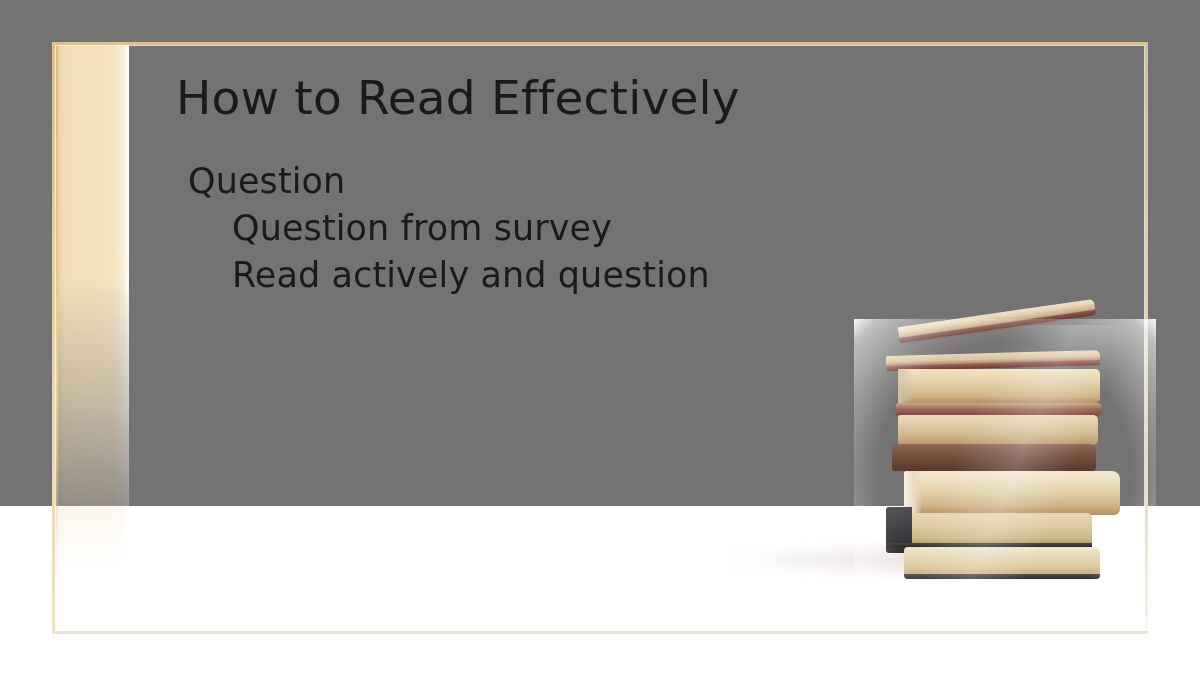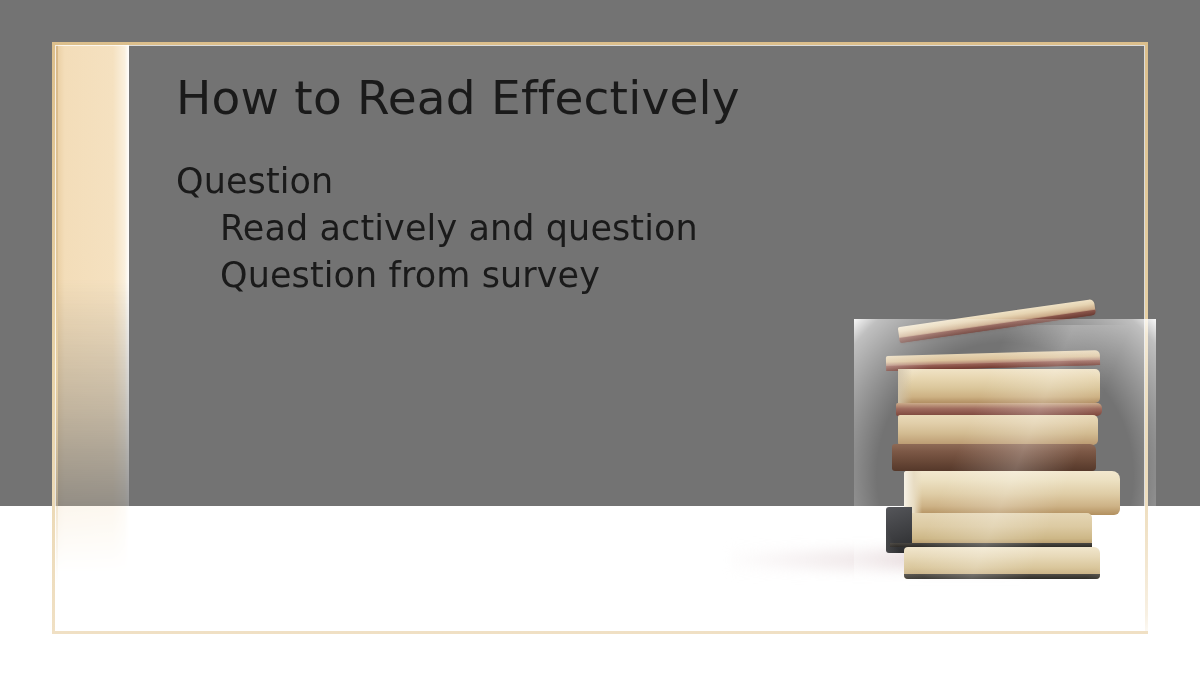--- a/index.html
+++ b/index.html
@@ -90,21 +90,21 @@
     font-size: 47px;
     font-weight: 400;
     letter-spacing: 0.2px;
     color: #1a1a1a;
     white-space: nowrap;
     line-height: 1.05;
   }
 
   .body-block {
     position: absolute;
-    left: 176px;
+    left: 188px;
     top: 158px;
     color: #1a1a1a;
   }
   .lvl1 {
     font-family: "DejaVu Sans", sans-serif;
     font-size: 35px;
     font-weight: 400;
     line-height: 47px;
     white-space: nowrap;
     letter-spacing: 0.1px;
@@ -287,22 +287,22 @@
 
   <div class="side-band"></div>
   <div class="band-edge"></div>
   <div class="frame"></div>
   <div class="frame-inner-hairline"></div>
 
   <div class="slide-title">How to Read Effectively</div>
 
   <div class="body-block">
     <div class="lvl1">Question</div>
+    <div class="lvl2">Question from survey</div>
     <div class="lvl2">Read actively and question</div>
-    <div class="lvl2">Question from survey</div>
   </div>
 
   <div class="books-wrap">
     <div class="book-shadow"></div>
     <div class="book b1"></div>
     <div class="book b2"></div>
     <div class="book b3"></div>
     <div class="book b4"></div>
     <div class="book b5"></div>
     <div class="book b6"></div>

